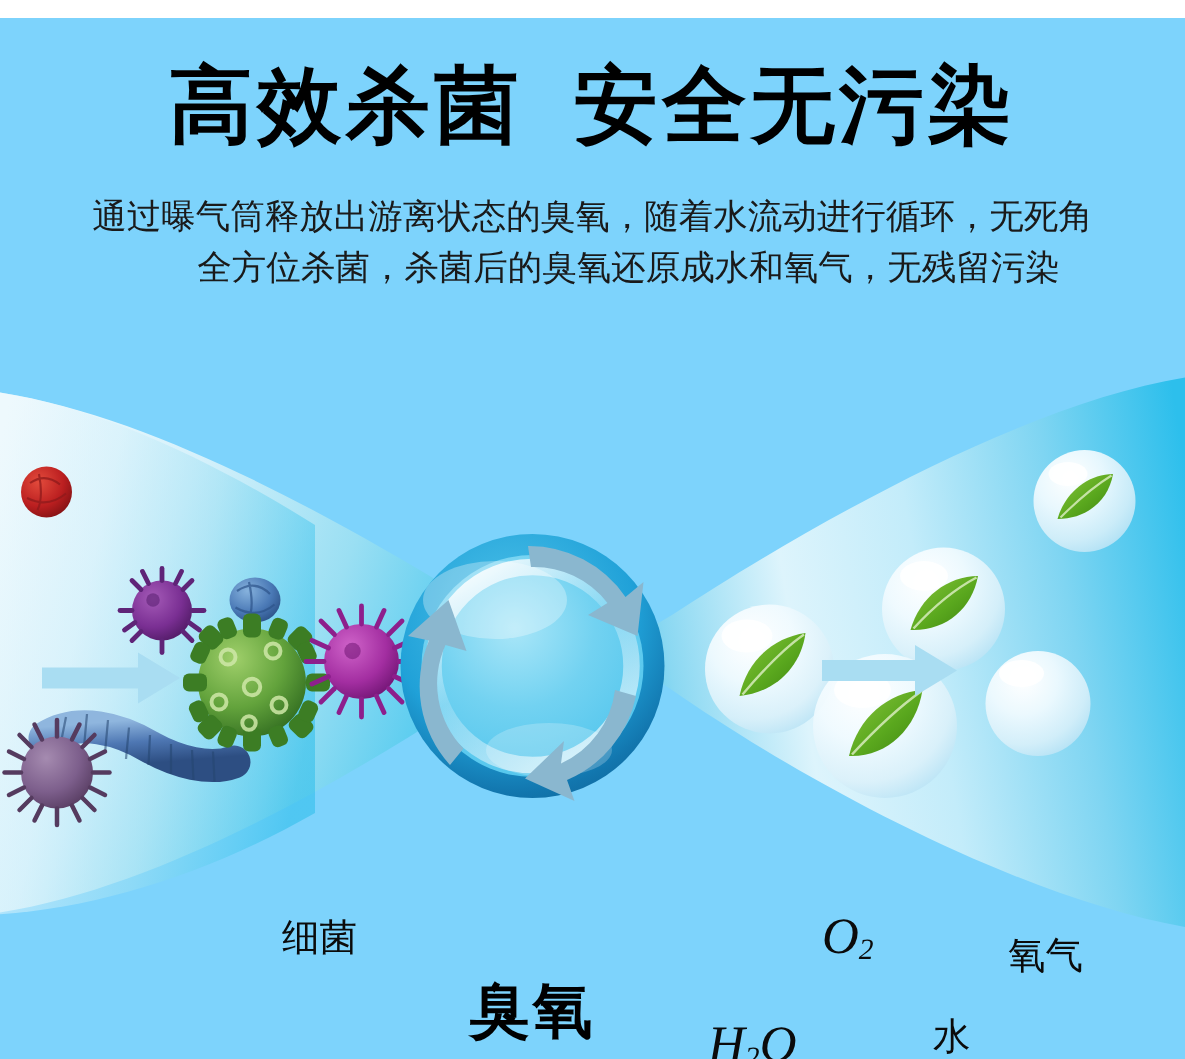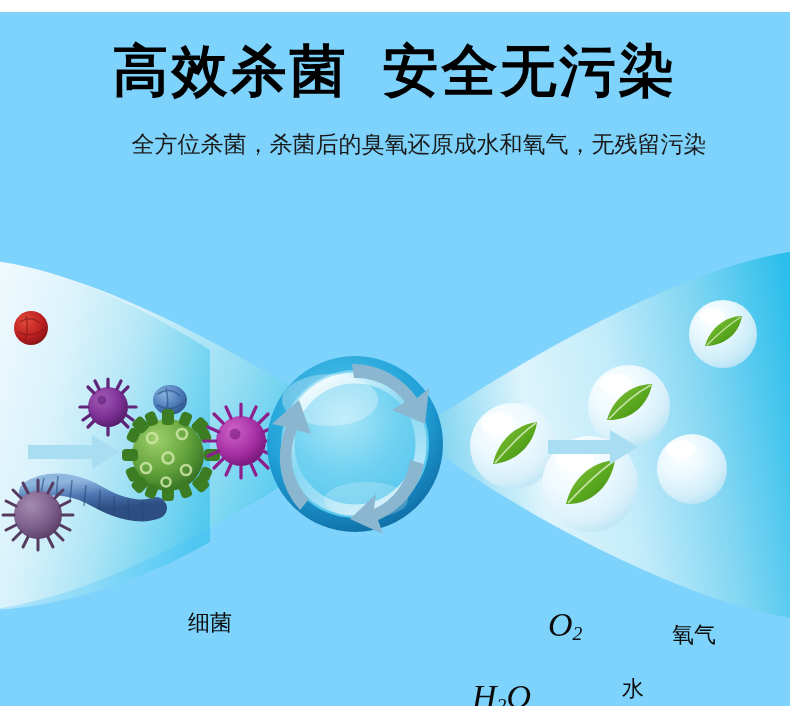--- a/index.html
+++ b/index.html
@@ -28,21 +28,21 @@
   
   #art{position:absolute;left:0;top:230px;width:790px;height:400px;}
   #art svg{position:absolute;left:0;top:0;}
 
   
   .lbl{
     position:absolute;
     font-family:"Liberation Serif","DejaVu Serif",serif;
     color:#0b0b0b;white-space:nowrap;
   }
-  .lbl-cn{font-size:22px;font-weight:normal;}
+  .lbl-cn{font-size:25px;font-weight:normal;}
   .lbl-formula{font-size:34px;font-weight:normal;letter-spacing:0px;font-style:italic;}
   .lbl-formula sub{font-size:0.58em;vertical-align:baseline;position:relative;top:4px;}
 
   #lbl-xijun {left:188px;top:366px;}
   #lbl-o2    {left:548px;top:364px;}
   #lbl-h2o   {left:472px;top:436px;}
   #lbl-yangqi{left:672px;top:378px;}
   #lbl-shui  {left:622px;top:432px;}
 
   #lbl-ozone{
@@ -52,20 +52,21 @@
   }
 </style>
 </head>
 <body>
 
 <div id="stage">
 
   <div class="title">高效杀菌  安全无污染</div>
 
   <div class="subtitle">
+    <span class="l1">通过曝气筒释放出游离状态的臭氧，随着水流动进行循环，无死角</span>
     <span class="l2">全方位杀菌，杀菌后的臭氧还原成水和氧气，无残留污染</span>
   </div>
 
   <div id="art">
 
     <svg width="790" height="400" viewBox="0 0 790 400" xmlns="http://www.w3.org/2000/svg">
       <defs>
 
         <linearGradient id="gLeft" x1="0" y1="0.25" x2="1" y2="0.6">
           <stop offset="0%" stop-color="#eef9fd"></stop>
@@ -344,14 +345,15 @@
     </div>
 
     <div class="lbl lbl-formula" id="lbl-h2o">
       <span>H</span><sub>2</sub><span>O</span>
     </div>
 
     <div class="lbl lbl-cn" id="lbl-yangqi">氧气</div>
 
     <div class="lbl lbl-cn" id="lbl-shui">水</div>
 
+    <div id="lbl-ozone">臭氧</div>
   </div>
 </div>
 
 </body></html>

